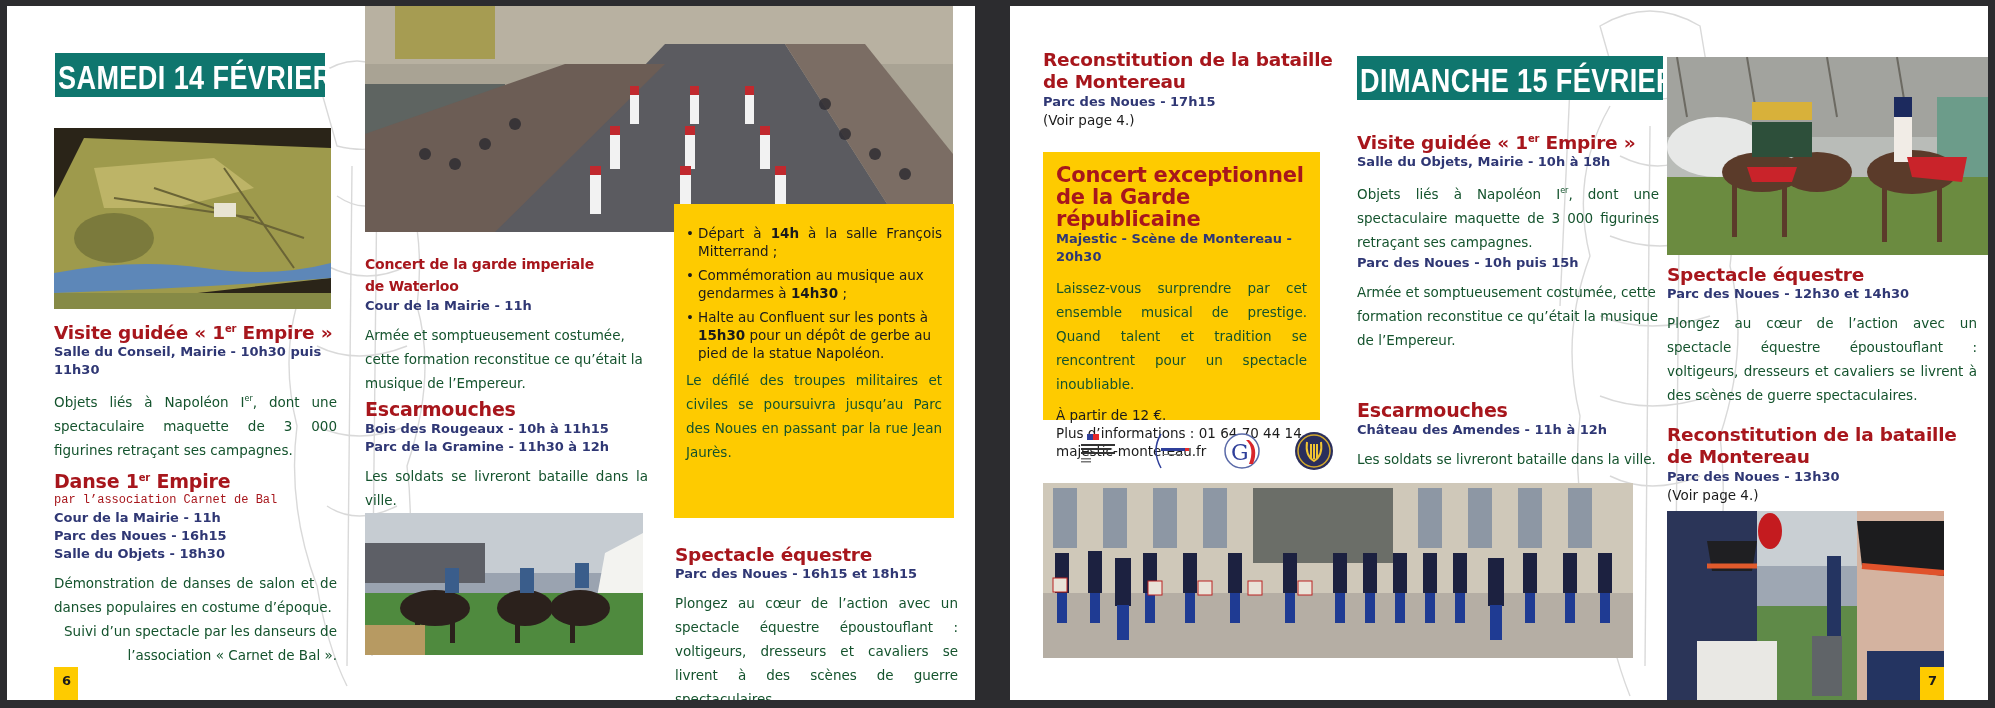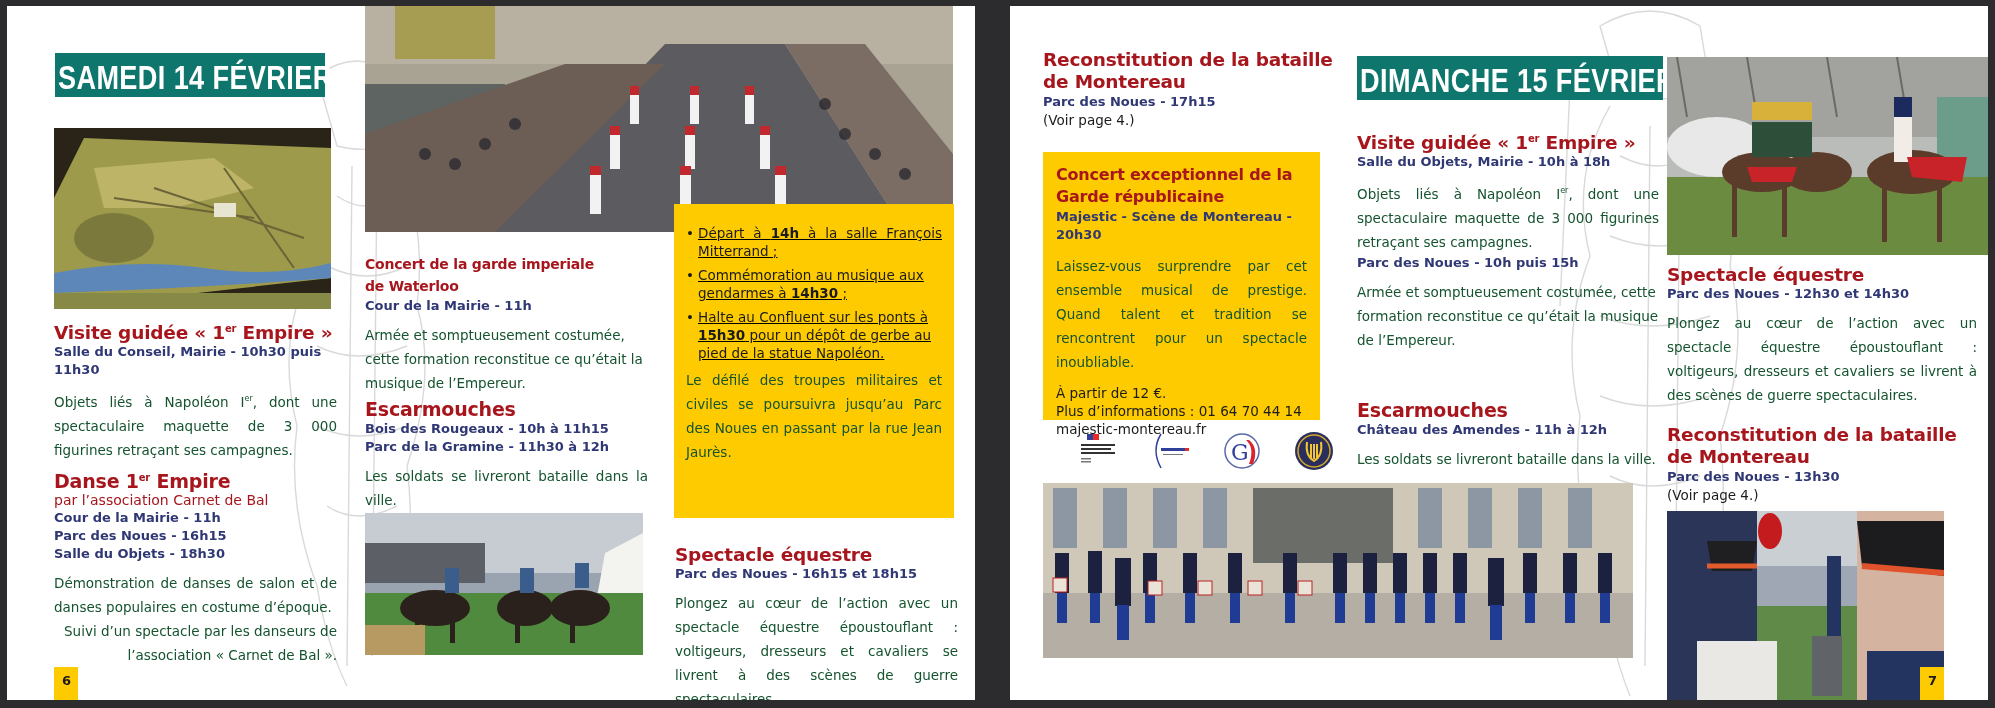--- a/index.html
+++ b/index.html
@@ -25,28 +25,28 @@
     padding: 8px 3px 3px 3px;
     transform-origin: left top;
   }
   .day-header span { display: inline-block; }
 
   .photo { position: absolute; overflow: hidden; }
   .photo svg { width: 100%; height: 100%; display: block; }
 
   .ev-title { color: #a7161c; font-weight: bold; font-size: 18px; line-height: 21px; letter-spacing: -0.2px; }
   .ev-title sup { font-size: 10px; vertical-align: 7px; }
-  .ev-sub { color: #a7161c; font-size: 14px; line-height: 17px; }
+  .ev-sub { color: #a7161c; font-size: 12px; line-height: 17px; font-family: Liberation Mono, monospace; }
   .ev-place { color: #2f3774; font-weight: bold; font-size: 13px; line-height: 18px; }
   .ev-body { color: #14532d; font-size: 13.5px; line-height: 24px; text-align: justify; margin-top: 8px; }
   .ev-body sup { font-size: 8px; vertical-align: 6px; }
   .ev-note { color: #1b1b1b; font-size: 13.5px; line-height: 18px; }
 
   .yellow-box { position: absolute; background: #fecb00; }
-  .yellow-box ul { list-style: none; margin-top: 8px; text-decoration: underline; }
+  .yellow-box ul { list-style: none; margin-top: 8px; }
   .yellow-box li { position: relative; padding-left: 12px; font-size: 13.5px; line-height: 18px; color: #1b1b1b; margin-bottom: 6px; }
   .yellow-box li::before { content: "•"; position: absolute; left: 0; top: 0; }
   .yellow-box b { font-weight: bold; }
 
   .page-num {
     position: absolute; background: #fecb00; color: #1b1b1b;
     font-weight: bold; font-size: 13px; width: 24px; height: 33px;
     padding: 6px 0 0 8px;
   }
 
@@ -219,21 +219,21 @@
     </svg>
   </div>
 
   <div class="abs" style="left:33px; top:43px; width:290px;">
     <div class="ev-title" style="font-size:18.5px; line-height:22px;">Reconstitution de la bataille de Montereau</div>
     <div class="ev-place">Parc des Noues - 17h15</div>
     <div class="ev-note">(Voir page 4.)</div>
   </div>
 
   <div class="yellow-box" style="left:33px; top:146px; width:277px; height:268px; padding:12px 13px;">
-    <div class="ev-title" style="font-size:16px; line-height:22px;">Concert exceptionnel de la Garde républicaine</div>
+    <div class="ev-title" style="font-size:21px; line-height:22px;">Concert exceptionnel de la Garde républicaine</div>
     <div class="ev-place">Majestic - Scène de Montereau - 20h30</div>
     <div class="ev-body" style="margin-top:10px;">Laissez-vous surprendre par cet ensemble musical de prestige. Quand talent et tradition se rencontrent pour un spectacle inoubliable.</div>
     <div class="ev-note" style="margin-top:10px;">À partir de 12 €.</div>
     <div class="ev-note">Plus d’informations : 01 64 70 44 14</div>
     <div class="ev-note">majestic-montereau.fr</div>
   </div>
 
   <div class="logos" style="left:65px; top:424px;">
     <div class="logo">
       <svg viewBox="0 0 46 42" width="46" height="42">

